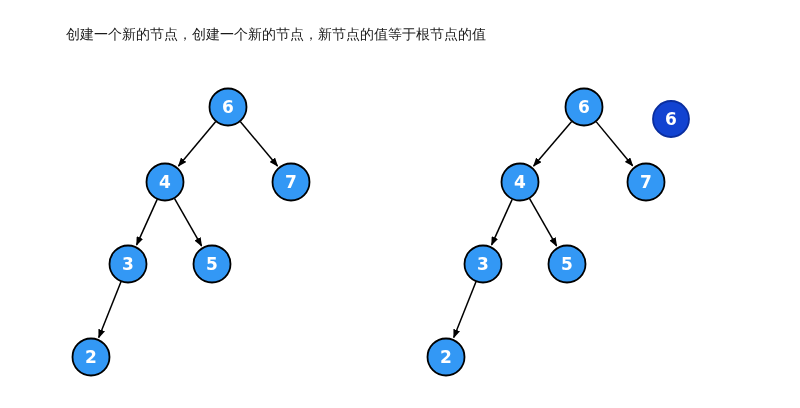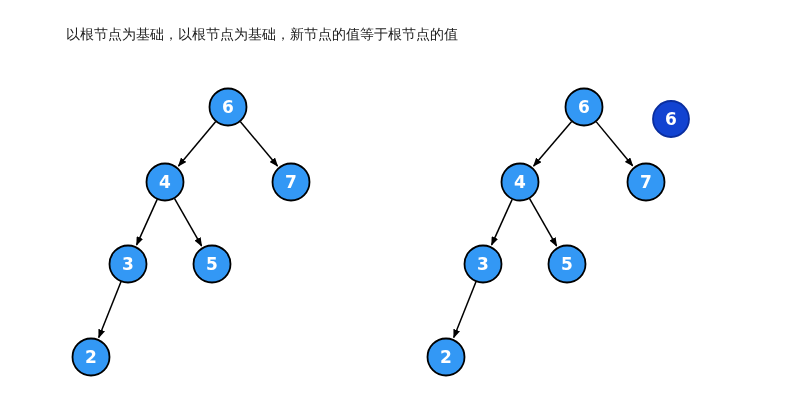--- a/index.html
+++ b/index.html
@@ -34,21 +34,21 @@
     font-weight: bold;
     font-size: 17px;
     fill: #ffffff;
     text-anchor: middle;
   }
 </style>
 </head>
 <body>
 
 <div class="stage">
-  <div class="title">以根节点为基础，以根节点为基础，新节点的值等于根节点的值</div>
+  <div class="title">创建一个新的节点，创建一个新的节点，新节点的值等于根节点的值</div>
   <svg class="diagram" id="tree-svg" width="800" height="408" viewBox="0 0 800 408">
       <defs>
         <marker id="arrow" markerWidth="9" markerHeight="7" refX="8" refY="3.5" orient="auto" markerUnits="userSpaceOnUse">
           <path d="M0,0 L9,3.5 L0,7 Z" fill="#000000"></path>
         </marker>
       </defs>
       <g>
         <line x1="215.7793503579578" y1="121.54839243100261" x2="178.50703381488873" y2="165.92019783941817" stroke="#000000" stroke-width="1.5" marker-end="url(#arrow)"></line>
         <line x1="240.2206496420422" y1="121.54839243100261" x2="277.49296618511124" y2="165.92019783941817" stroke="#000000" stroke-width="1.5" marker-end="url(#arrow)"></line>
         <line x1="157.18551152823335" y1="199.3185960725639" x2="136.6370662056368" y2="244.85839381453462" stroke="#000000" stroke-width="1.5" marker-end="url(#arrow)"></line>

